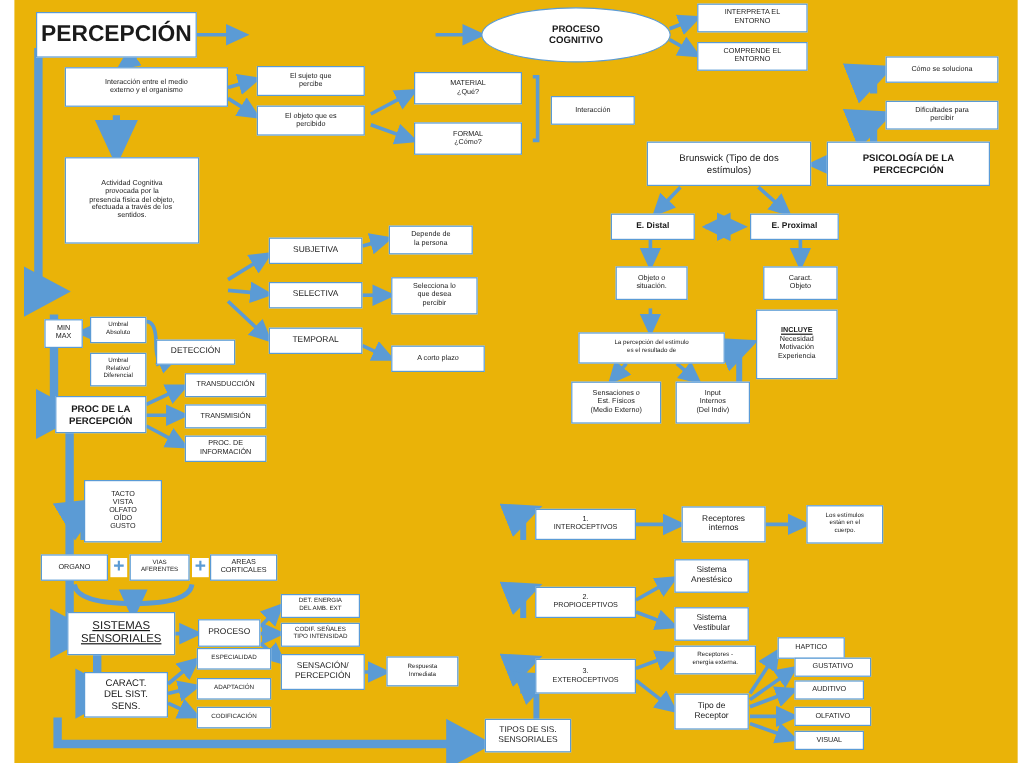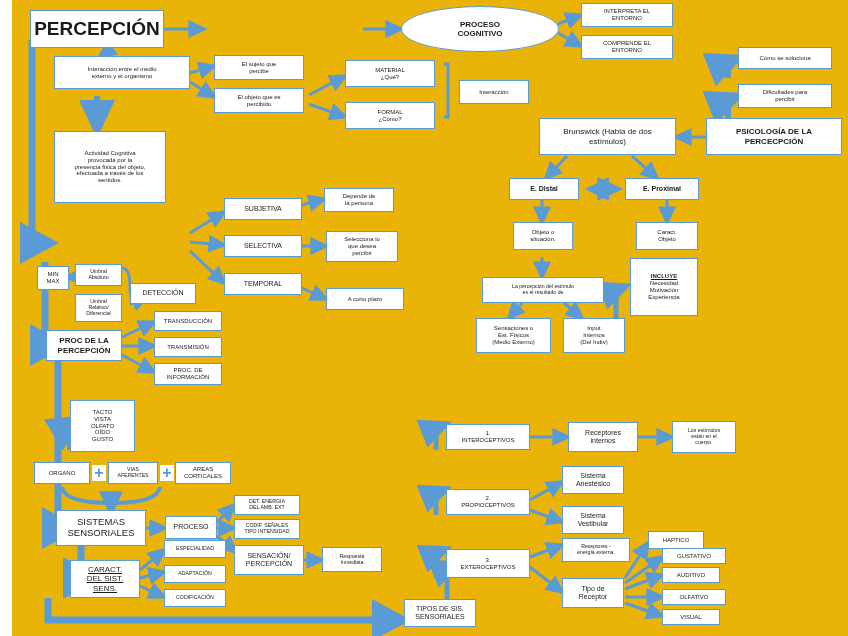--- a/index.html
+++ b/index.html
@@ -220,24 +220,24 @@
 provocada por la
 presencia física del objeto,
 efectuada a través de los
 sentidos.</div>
 
   <div class="box t-xs" style="left:726px;top:47px;width:94px;height:22px;">Cómo se soluciona</div>
 
   <div class="box t-xs" style="left:726px;top:84px;width:94px;height:24px;">Dificultades para
 percibir</div>
 
-  <div class="box t-m b" style="left:694px;top:118px;width:136px;height:37px;">PSICOLOGÍA DE LA
+  <div class="box t-m b" style="left:677px;top:118px;width:136px;height:37px;">PSICOLOGÍA DE LA
 PERCECPCIÓN</div>
 
-  <div class="box t-m" style="left:527px;top:118px;width:137px;height:37px;">Brunswick (Habla de dos
+  <div class="box t-m" style="left:527px;top:118px;width:137px;height:37px;">Brunswick (Tipo de dos
 estímulos)</div>
 
   <div class="box t-s b" style="left:497px;top:178px;width:70px;height:22px;">E. Distal</div>
 
   <div class="box t-s b" style="left:613px;top:178px;width:74px;height:22px;">E. Proximal</div>
 
   <div class="box t-xs" style="left:501px;top:222px;width:60px;height:28px;">Objeto o
 situación.</div>
 
   <div class="box t-xs" style="left:624px;top:222px;width:62px;height:28px;">Caract.
@@ -310,38 +310,38 @@
   <div class="box t-xxs b" style="left:80px;top:465px;width:14px;height:16px;border:none;color:#5b9bd5;font-size:16px;">+</div>
 
   <div class="box t-xxs" style="left:96px;top:462px;width:50px;height:22px;">VIAS
 AFERENTES</div>
 
   <div class="box t-xxs b" style="left:148px;top:465px;width:14px;height:16px;border:none;color:#5b9bd5;font-size:16px;">+</div>
 
   <div class="box t-xs" style="left:163px;top:462px;width:56px;height:22px;">AREAS
 CORTICALES</div>
 
-  <div class="box t-l" style="left:44px;top:510px;width:90px;height:36px;">SISTEMAS
+  <div class="box t-l" style="left:44px;top:510px;width:90px;height:36px;text-decoration:underline;">SISTEMAS
 SENSORIALES</div>
 
   <div class="box t-s" style="left:153px;top:516px;width:52px;height:23px;">PROCESO</div>
 
   <div class="box t-xxs" style="left:222px;top:495px;width:66px;height:20px;">DET. ENERGIA
 DEL AMB. EXT</div>
 
   <div class="box t-xxs" style="left:222px;top:519px;width:66px;height:20px;">CODIF. SEÑALES
 TIPO INTENSIDAD</div>
 
   <div class="box t-s" style="left:222px;top:545px;width:70px;height:30px;">SENSACIÓN/
 PERCEPCIÓN</div>
 
   <div class="box t-xxs" style="left:310px;top:547px;width:60px;height:25px;">Respuesta
 Inmediata</div>
 
-  <div class="box t-m" style="left:58px;top:560px;width:70px;height:38px;text-decoration:underline;">CARACT.
+  <div class="box t-m" style="left:58px;top:560px;width:70px;height:38px;">CARACT.
 DEL SIST.
 SENS.</div>
 
   <div class="box t-xxs" style="left:152px;top:540px;width:62px;height:18px;">ESPECIALIDAD</div>
 
   <div class="box t-xxs" style="left:152px;top:565px;width:62px;height:18px;">ADAPTACIÓN</div>
 
   <div class="box t-xxs" style="left:152px;top:589px;width:62px;height:18px;">CODIFICACIÓN</div>
 
   <div class="box t-s" style="left:392px;top:599px;width:72px;height:28px;">TIPOS DE SIS.

